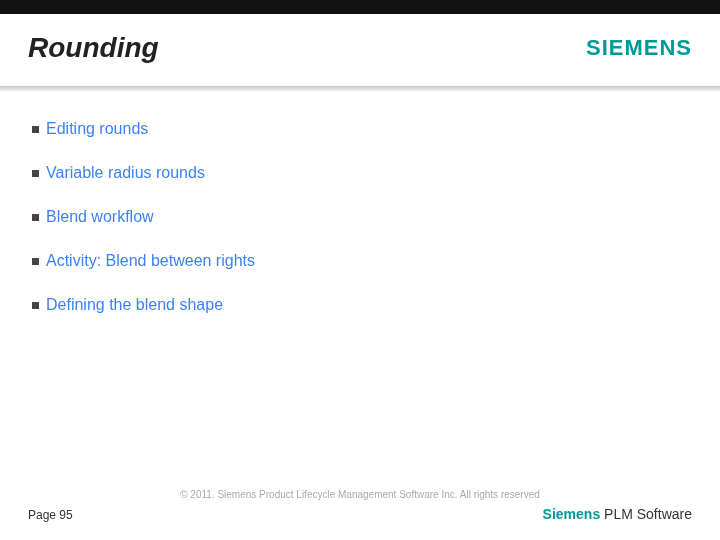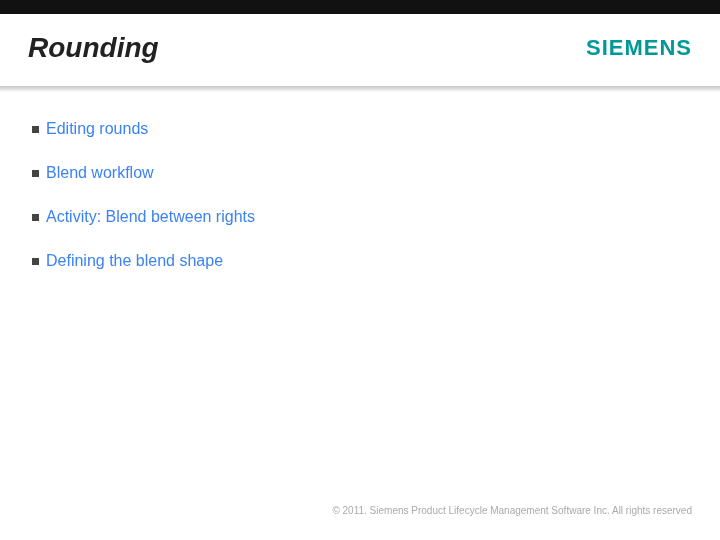--- a/index.html
+++ b/index.html
@@ -55,21 +55,21 @@
     left: 0;
     top: 6px;
     width: 7px;
     height: 7px;
     background: #444;
   }
   .footer {
     padding: 0 28px 18px 28px;
   }
   .copyright {
-    text-align: right;
+    text-align: center;
     font-size: 10px;
     color: #aaaaaa;
     margin-bottom: 6px;
   }
   .footer-row {
     display: flex;
     justify-content: space-between;
     align-items: baseline;
   }
   .page {
@@ -91,22 +91,29 @@
 
   <div class="header">
     <div class="title">Rounding</div>
     <div class="logo">SIEMENS</div>
   </div>
 
   <div class="divider"></div>
 
   <div class="content">
     <div class="bullet">Editing rounds</div>
+    <div class="bullet">Variable radius rounds</div>
     <div class="bullet">Blend workflow</div>
     <div class="bullet">Activity: Blend between rights</div>
     <div class="bullet">Defining the blend shape</div>
   </div>
 
   <div class="footer">
     <div class="copyright">© 2011. Siemens Product Lifecycle Management Software Inc. All rights reserved</div>
+    <div class="footer-row">
+      <div class="page">Page 95</div>
+      <div class="brand">
+        <span class="teal">Siemens</span><span> PLM Software</span>
+      </div>
+    </div>
   </div>
 
 </div>
 
 </body></html>

